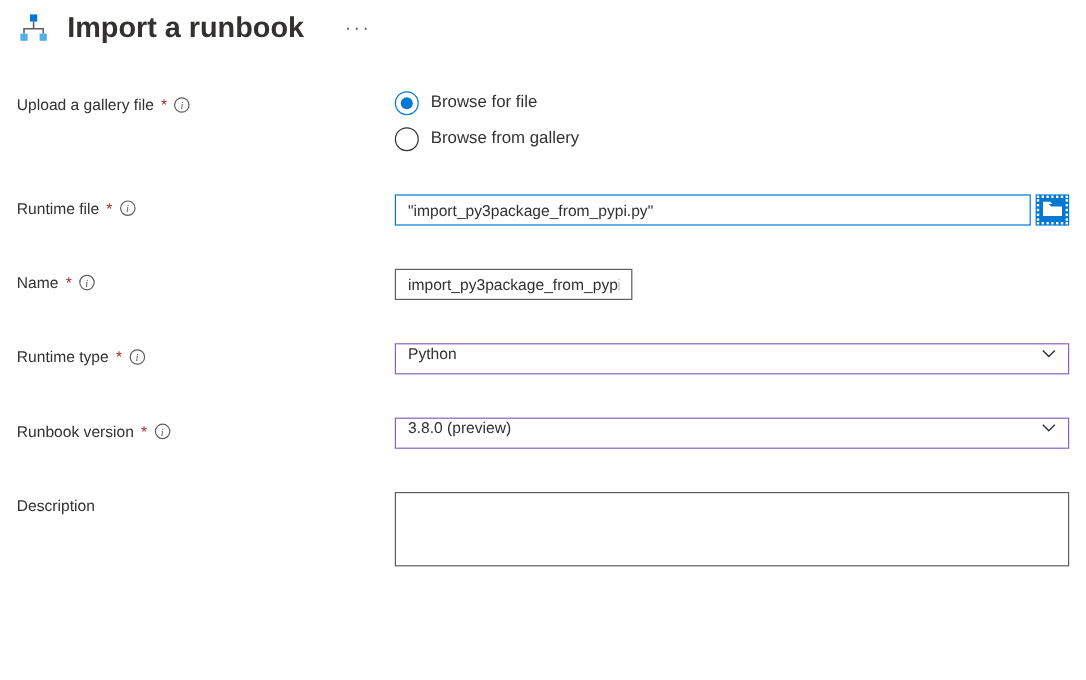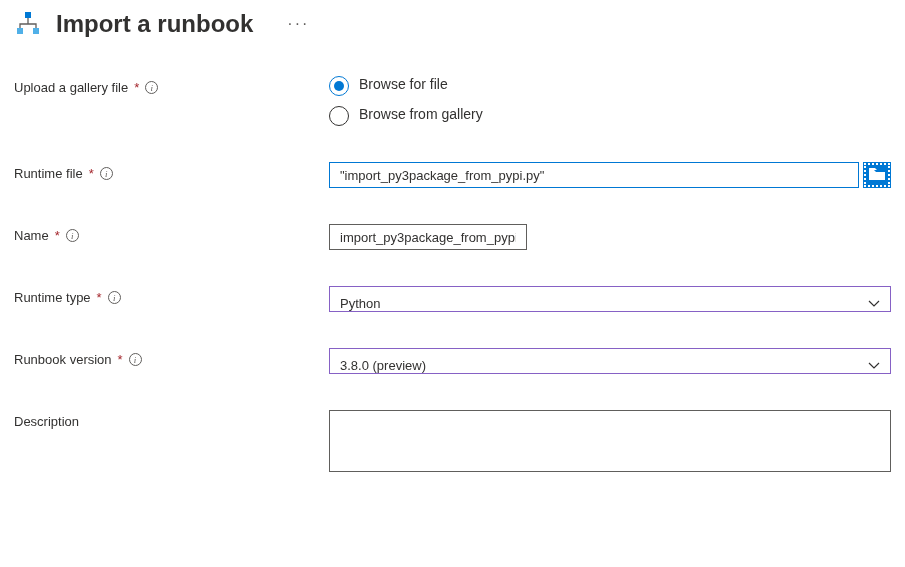--- a/index.html
+++ b/index.html
@@ -127,21 +127,21 @@
       outline: 2px dotted #fff;
       outline-offset: -3px;
     }
     .select {
       width: 100%;
       height: 26px;
       border: 1px solid #8661c5;
       padding: 0 10px;
       font-size: 13px;
       display: flex;
-      align-items: flex-end;
+      align-items: flex-start;
       justify-content: space-between;
       cursor: pointer;
       background: #fff;
     }
     .select-chevron {
       font-size: 13px;
       color: #323130;
     }
     .textarea {
       width: 100%;

